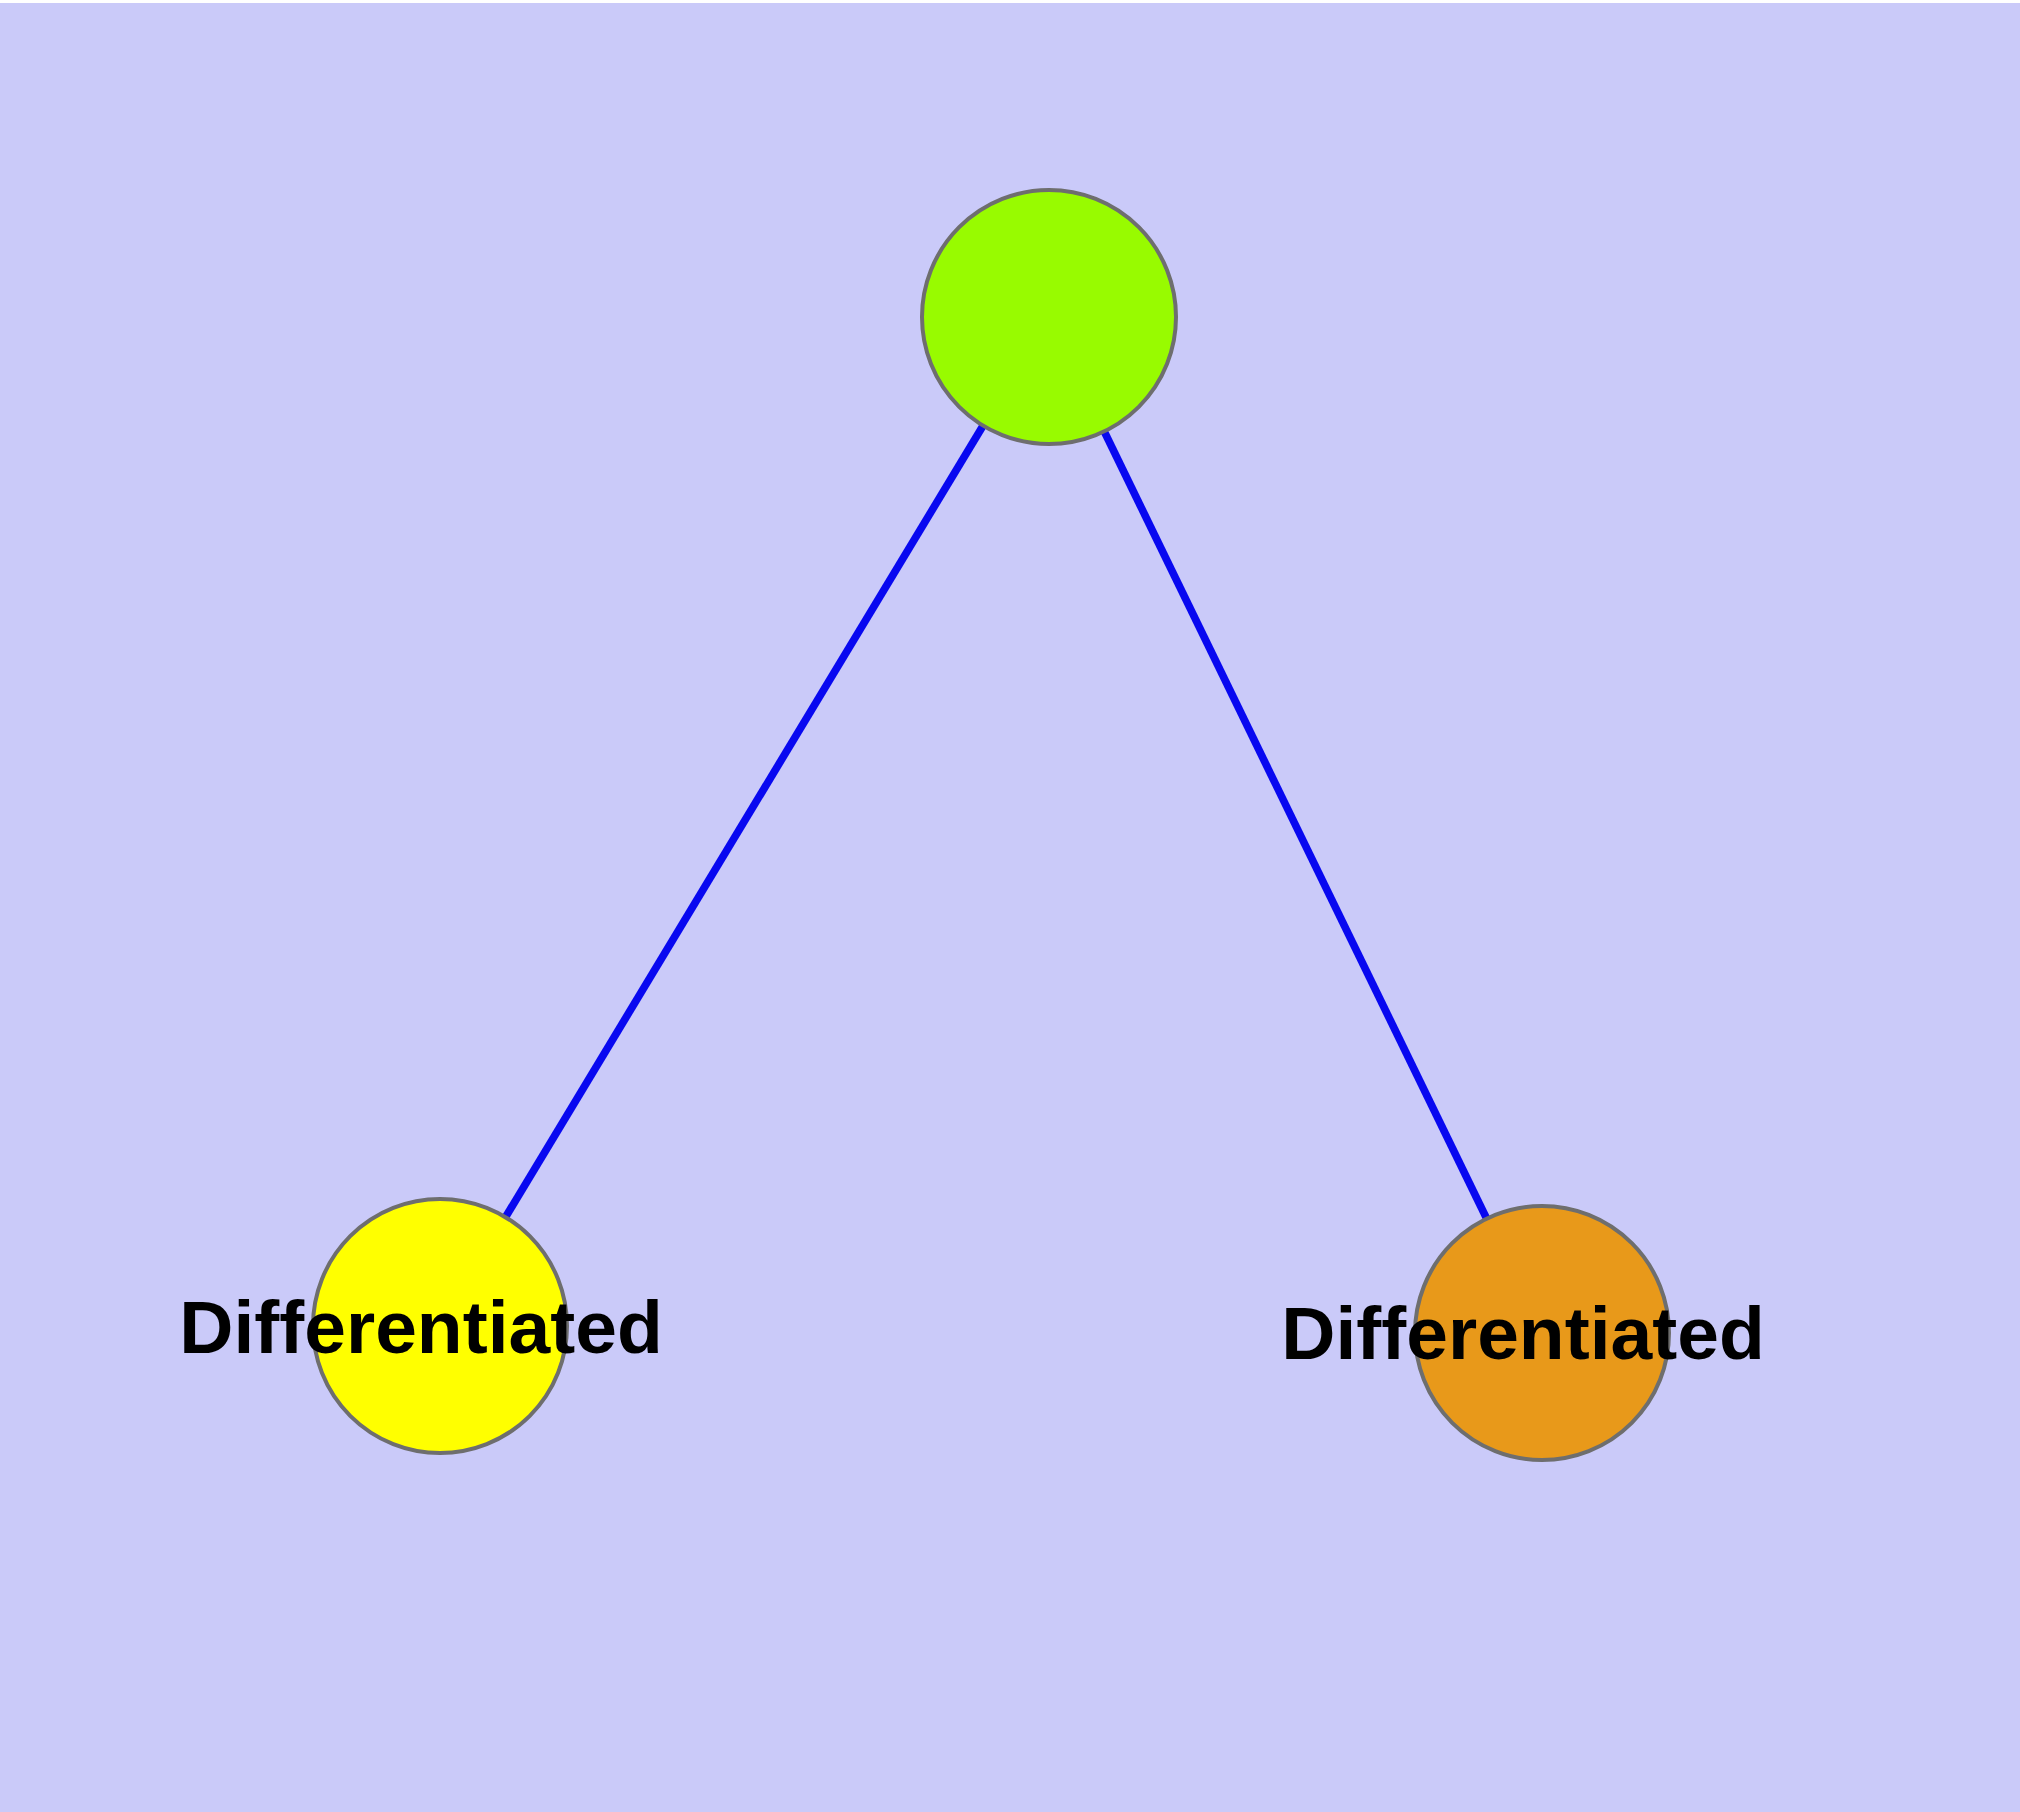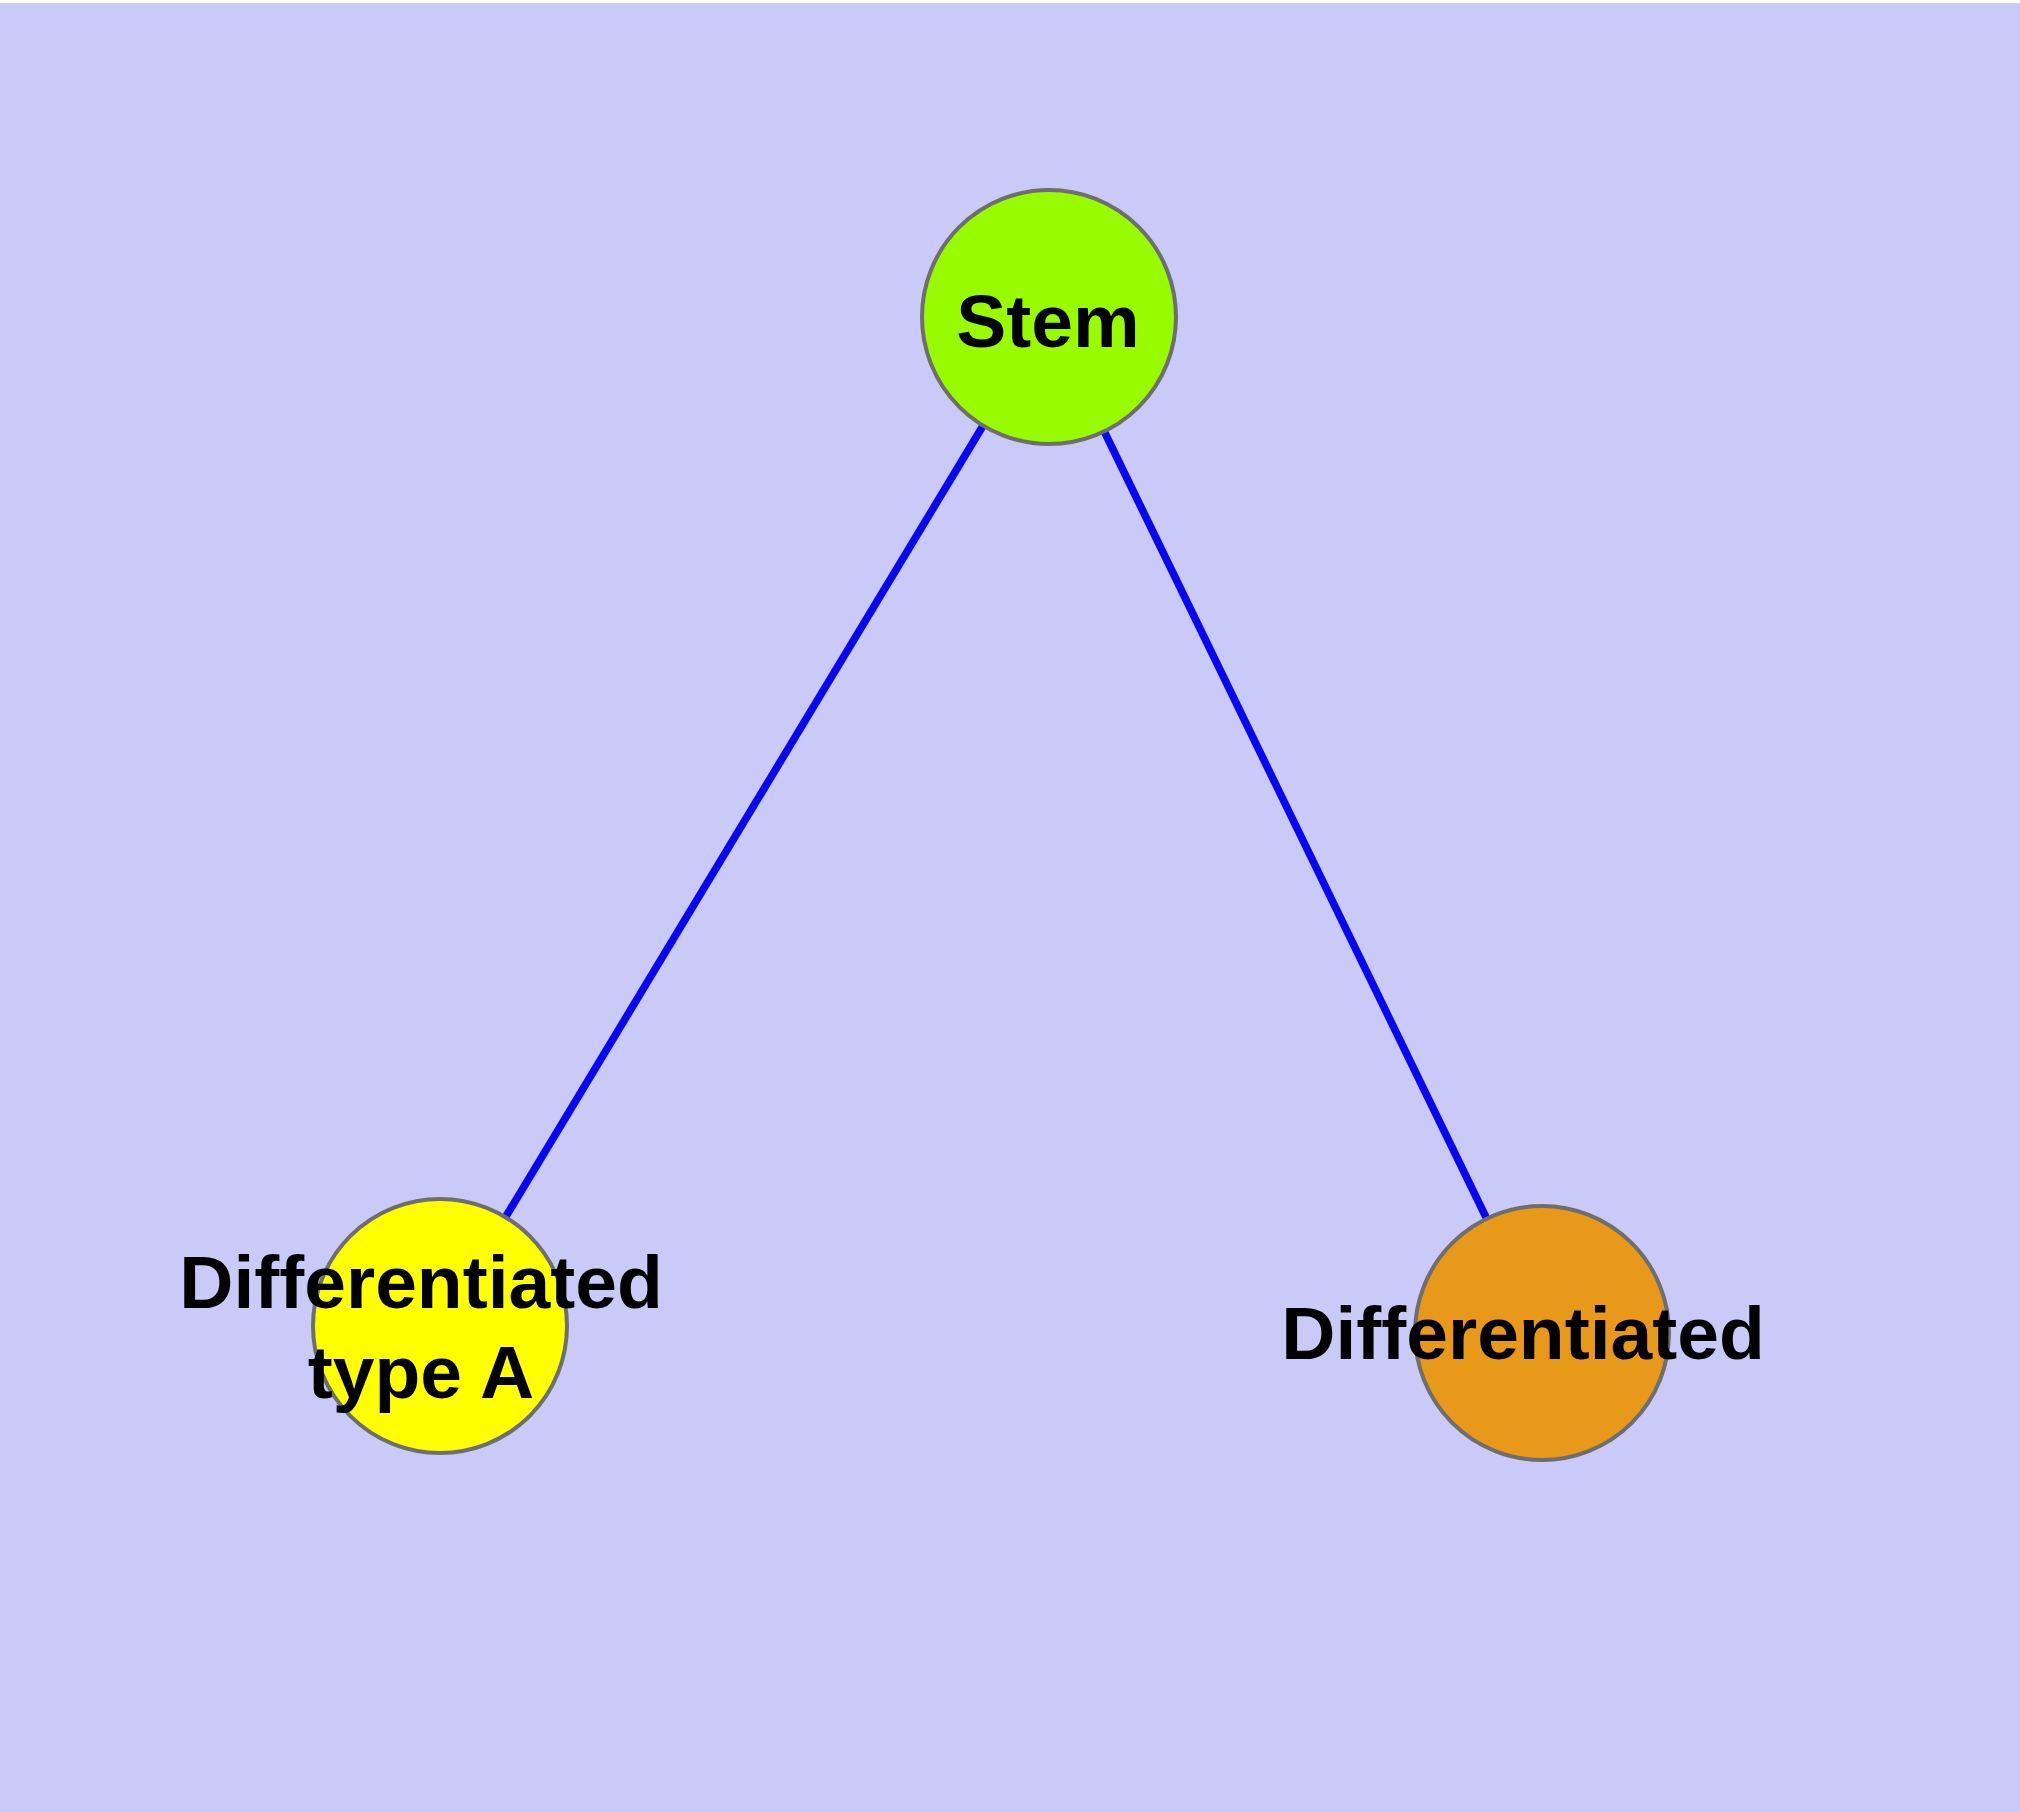--- a/index.html
+++ b/index.html
@@ -69,27 +69,23 @@
     <line x1="1237" y1="374" x2="519" y2="1564" stroke="#0808f0" stroke-width="9"></line>
     <line x1="1237" y1="374" x2="1819" y2="1572" stroke="#0808f0" stroke-width="9"></line>
   </svg>
 
   <div class="node node-stem" style="background-color: rgb(152, 251, 0); border-color: rgb(110, 110, 110);"></div>
 
   <div class="node node-a" style="background-color: rgb(255, 255, 0); border-color: rgb(110, 110, 110);"></div>
 
   <div class="node node-b" style="background-color: rgb(232, 153, 26); border-color: rgb(110, 110, 110);"></div>
 
-  <div class="node-label label-stem" style="color: rgb(0, 0, 0);">
-    <span class="line">Stem</span>
-  </div>
 
   <div class="node-label label-a" style="color: rgb(0, 0, 0);">
     <span class="line">Differentiated</span>
-    <span class="line">type A</span>
   </div>
 
   <div class="node-label label-b" style="color: rgb(0, 0, 0);">
     <span class="line">Differentiated</span>
   </div>
 
 </div>
 
 
 </body></html>

